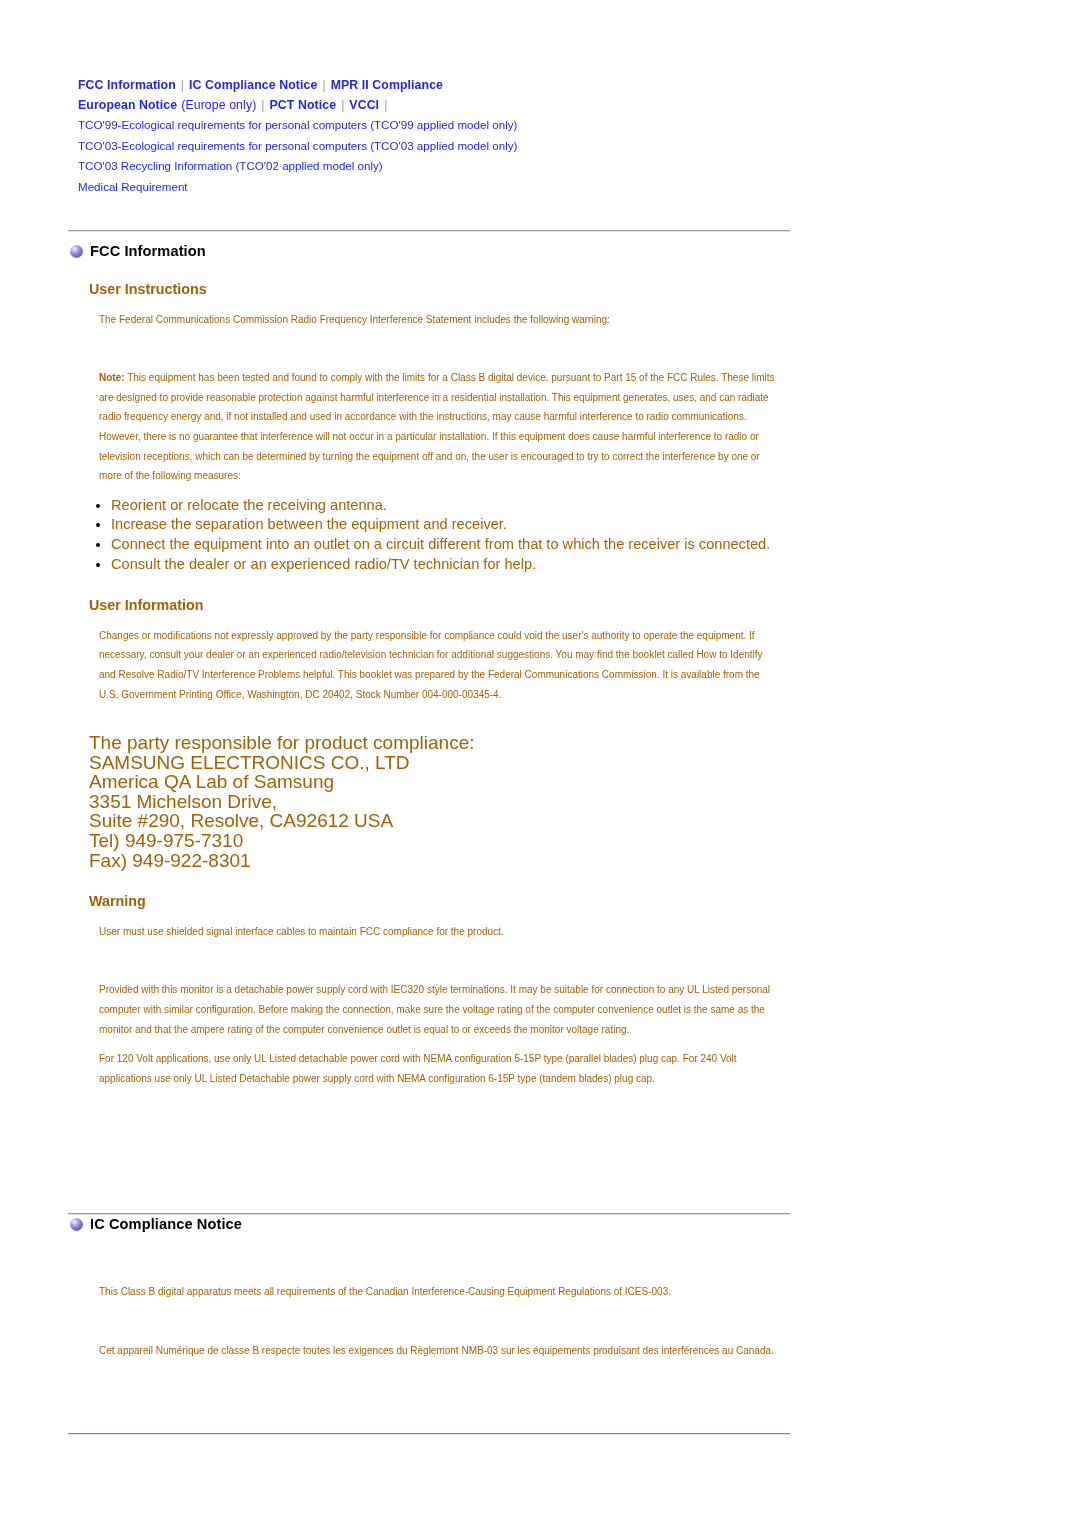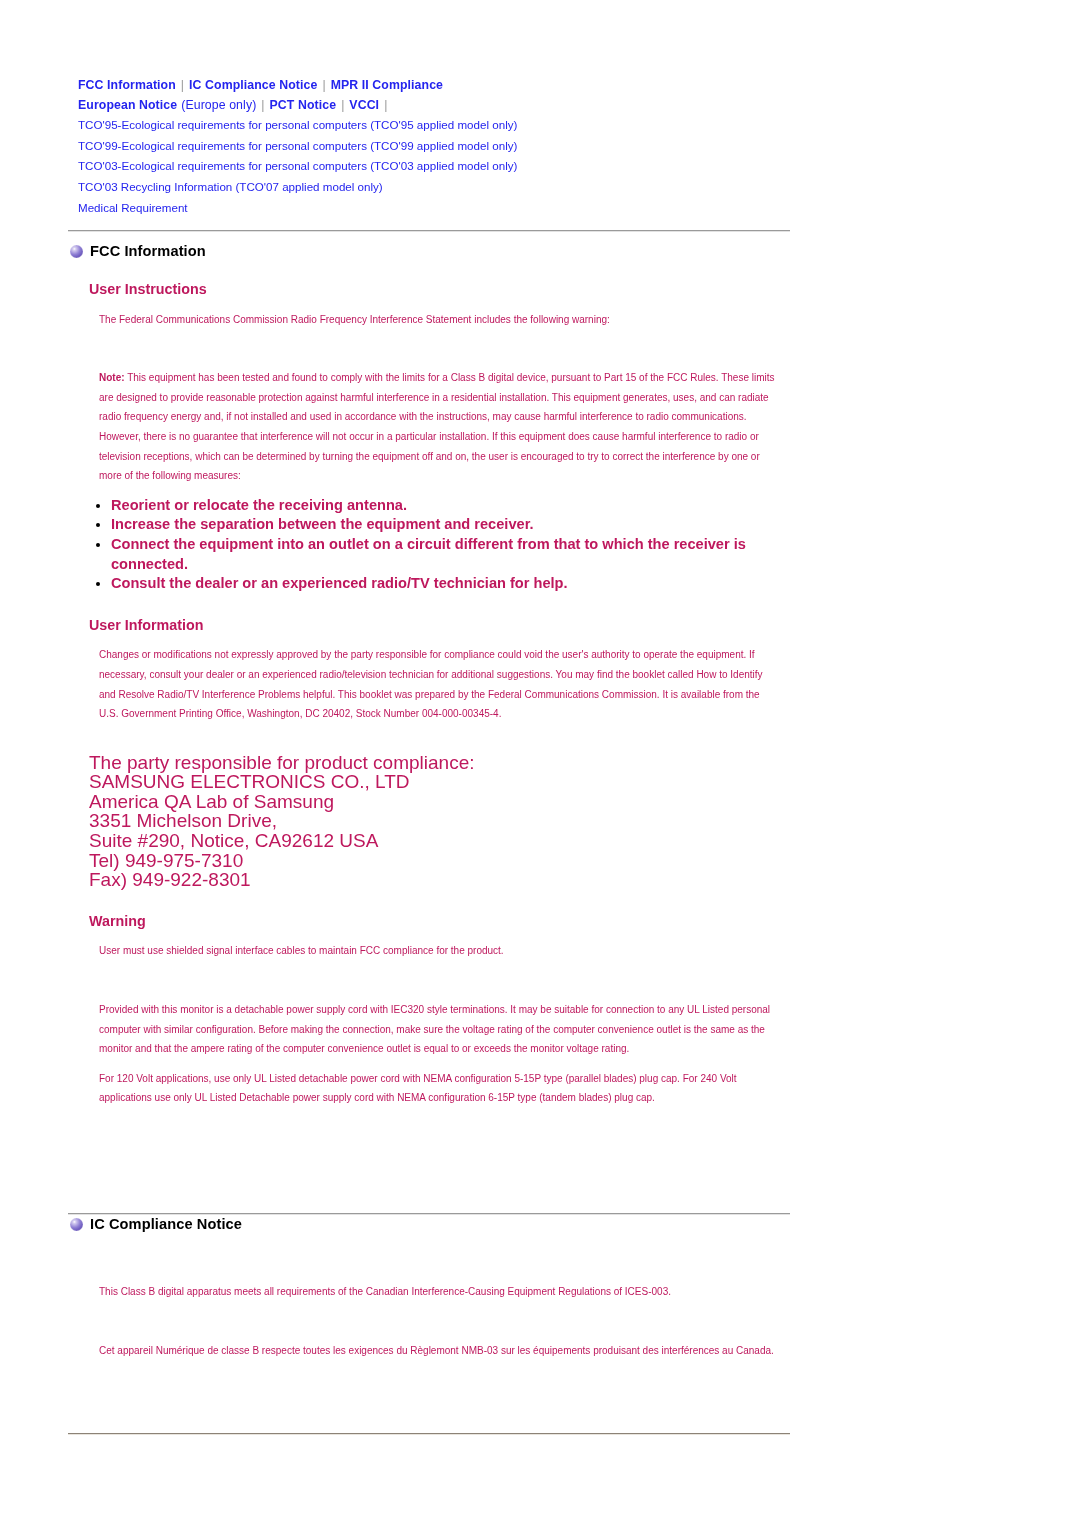--- a/index.html
+++ b/index.html
@@ -94,41 +94,40 @@
   #sec-fcc { left: 70px; top: 243px; }
   #sec-ic  { left: 70px; top: 1216px; }
 
   
   .body {
     position: absolute;
     left: 89px;
     width: 700px;
     font-size: 14.6px;
     line-height: 19.6px;
-    color: #be185d;
+    color: #a16207;
   }
   .subhead {
     font-weight: bold;
     font-size: 14.3px;
     line-height: 19.6px;
   }
   p.para {
     margin: 10px;
     font-size: 10px;
     line-height: 19.6px;
   }
   .gap-sm { height: 19px; }
   .gap-md { height: 22px; }
   .bold { font-weight: bold; }
 
   ul.measures {
     margin: 0;
     padding: 0;
     list-style: none;
-    font-weight: bold;
   }
   ul.measures li {
     position: relative;
     padding-left: 22px;
     line-height: 19.6px;
     font-size: 14.6px;
   }
   ul.measures li .dot {
     position: absolute;
     left: 7px;
@@ -153,24 +152,23 @@
   <div class="navlinks">
 
     <div class="navline row1">
       <a href="#">FCC Information</a><span class="sep">|</span><a href="#">IC Compliance Notice</a><span class="sep">|</span><a href="#">MPR II Compliance</a>
     </div>
 
     <div class="navline row2">
       <a href="#"><span>European Notice</span><span class="suffix" style="padding-left:4px">(Europe only)</span></a><span class="sep">|</span><a href="#">PCT Notice</a><span class="sep">|</span><a href="#">VCCI</a><span class="sep">|</span>
     </div>
 
-    <div class="navline small"><a href="#">TCO'95-Ecological requirements for personal computers (TCO'95 applied model only)</a></div>
     <div class="navline small"><a href="#">TCO'99-Ecological requirements for personal computers (TCO'99 applied model only)</a></div>
     <div class="navline small"><a href="#">TCO'03-Ecological requirements for personal computers (TCO'03 applied model only)</a></div>
-    <div class="navline small"><a href="#">TCO'03 Recycling Information (TCO'07 applied model only)</a></div>
+    <div class="navline small"><a href="#">TCO'03 Recycling Information (TCO'02 applied model only)</a></div>
     <div class="navline small"><a href="#">Medical Requirement</a></div>
   </div>
 
   <hr class="hr top">
   <hr class="hr mid">
   <hr class="hr bottom">
 
   <div class="section-head" id="sec-fcc">
     <span class="orb"></span>
     <span class="title">FCC Information</span>
@@ -197,21 +195,21 @@
     <div class="subhead">User Information</div>
     <p class="para">Changes or modifications not expressly approved by the party responsible for compliance could void the user's authority to operate the equipment. If necessary, consult your dealer or an experienced radio/television technician for additional suggestions. You may find the booklet called How to Identify and Resolve Radio/TV Interference Problems helpful. This booklet was prepared by the Federal Communications Commission. It is available from the U.S. Government Printing Office, Washington, DC 20402, Stock Number 004-000-00345-4.</p>
 
     <div class="gap-sm"></div>
 
     <div class="addr">
       <div>The party responsible for product compliance:</div>
       <div>SAMSUNG ELECTRONICS CO., LTD</div>
       <div>America QA Lab of Samsung</div>
       <div>3351 Michelson Drive,</div>
-      <div>Suite #290, Notice, CA92612 USA</div>
+      <div>Suite #290, Resolve, CA92612 USA</div>
       <div>Tel) 949-975-7310</div>
       <div>Fax) 949-922-8301</div>
     </div>
 
     <div class="gap-md"></div>
 
     <div class="subhead">Warning</div>
     <p class="para">User must use shielded signal interface cables to maintain FCC compliance for the product.</p>
 
     <div class="gap-sm"></div>

